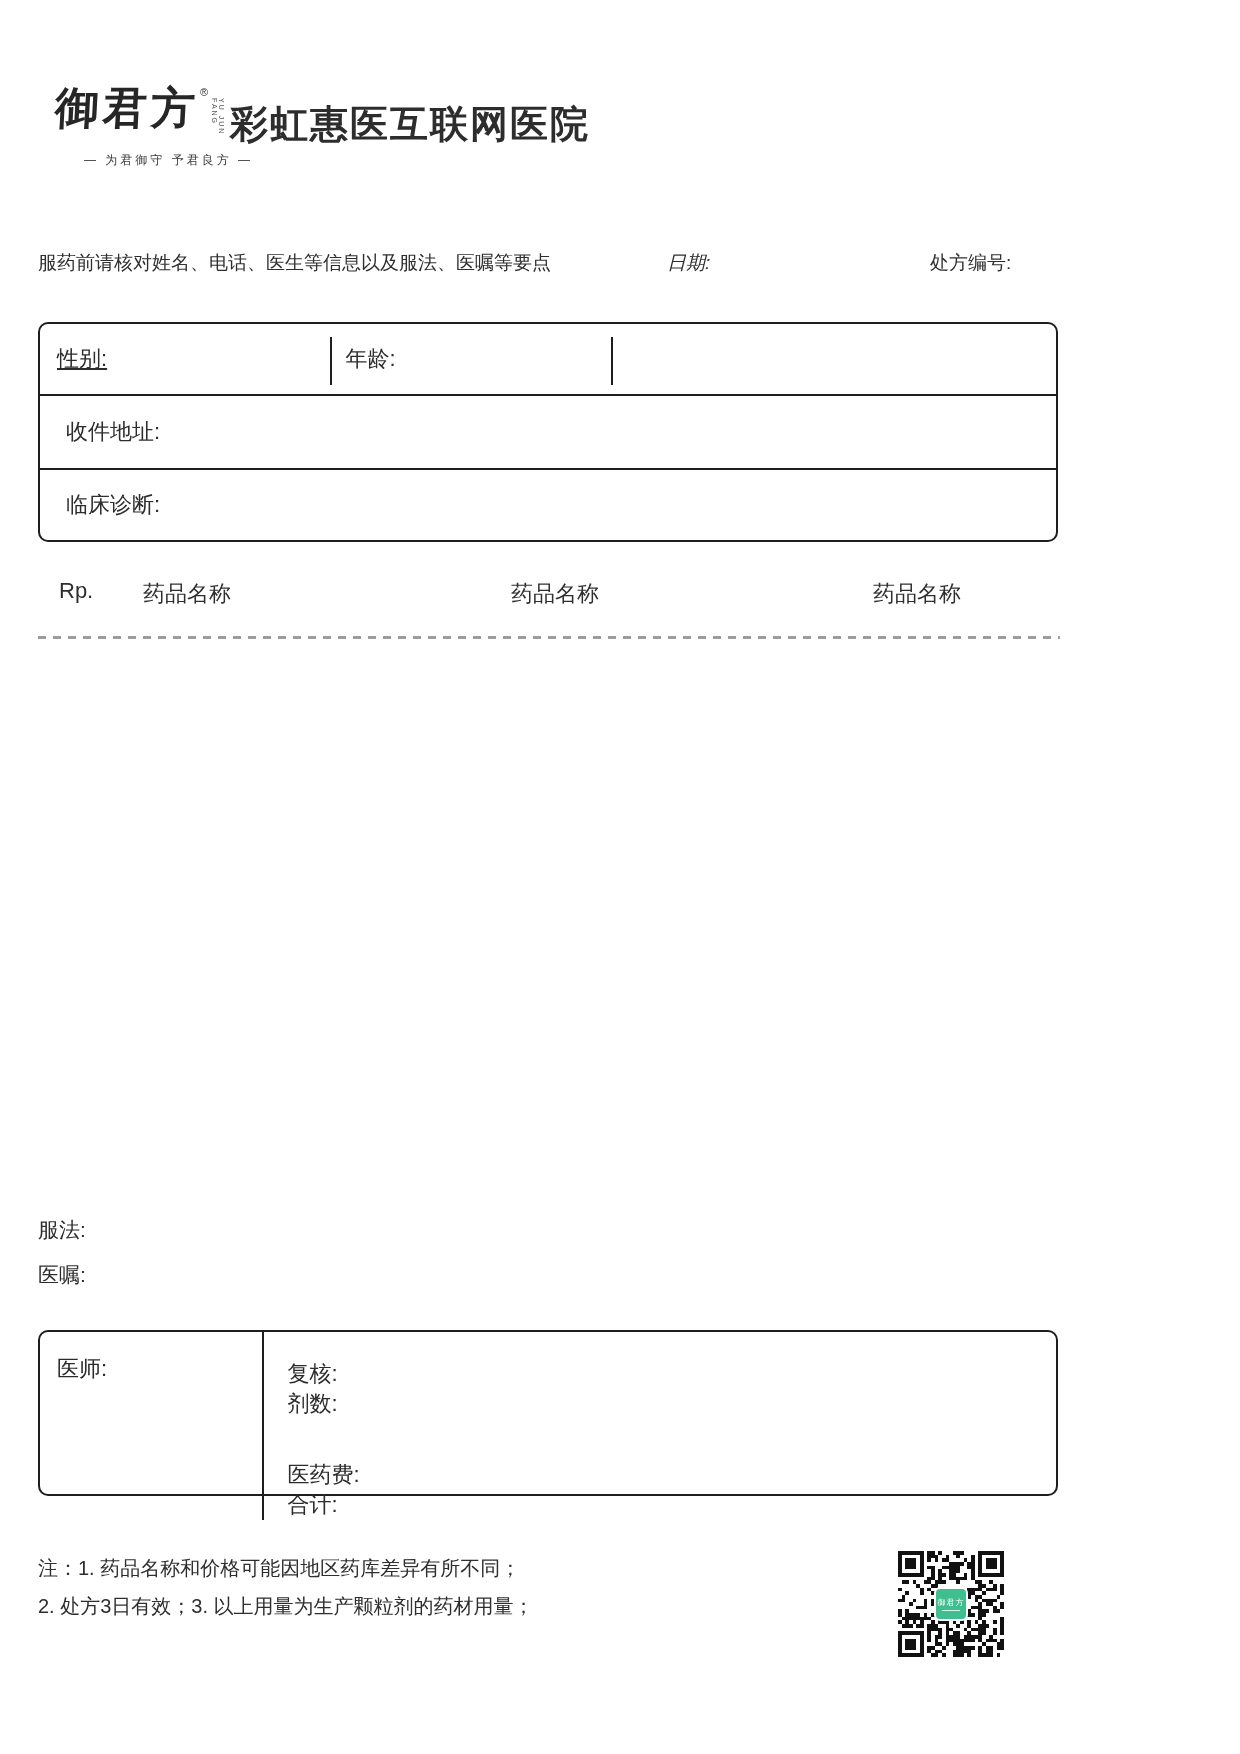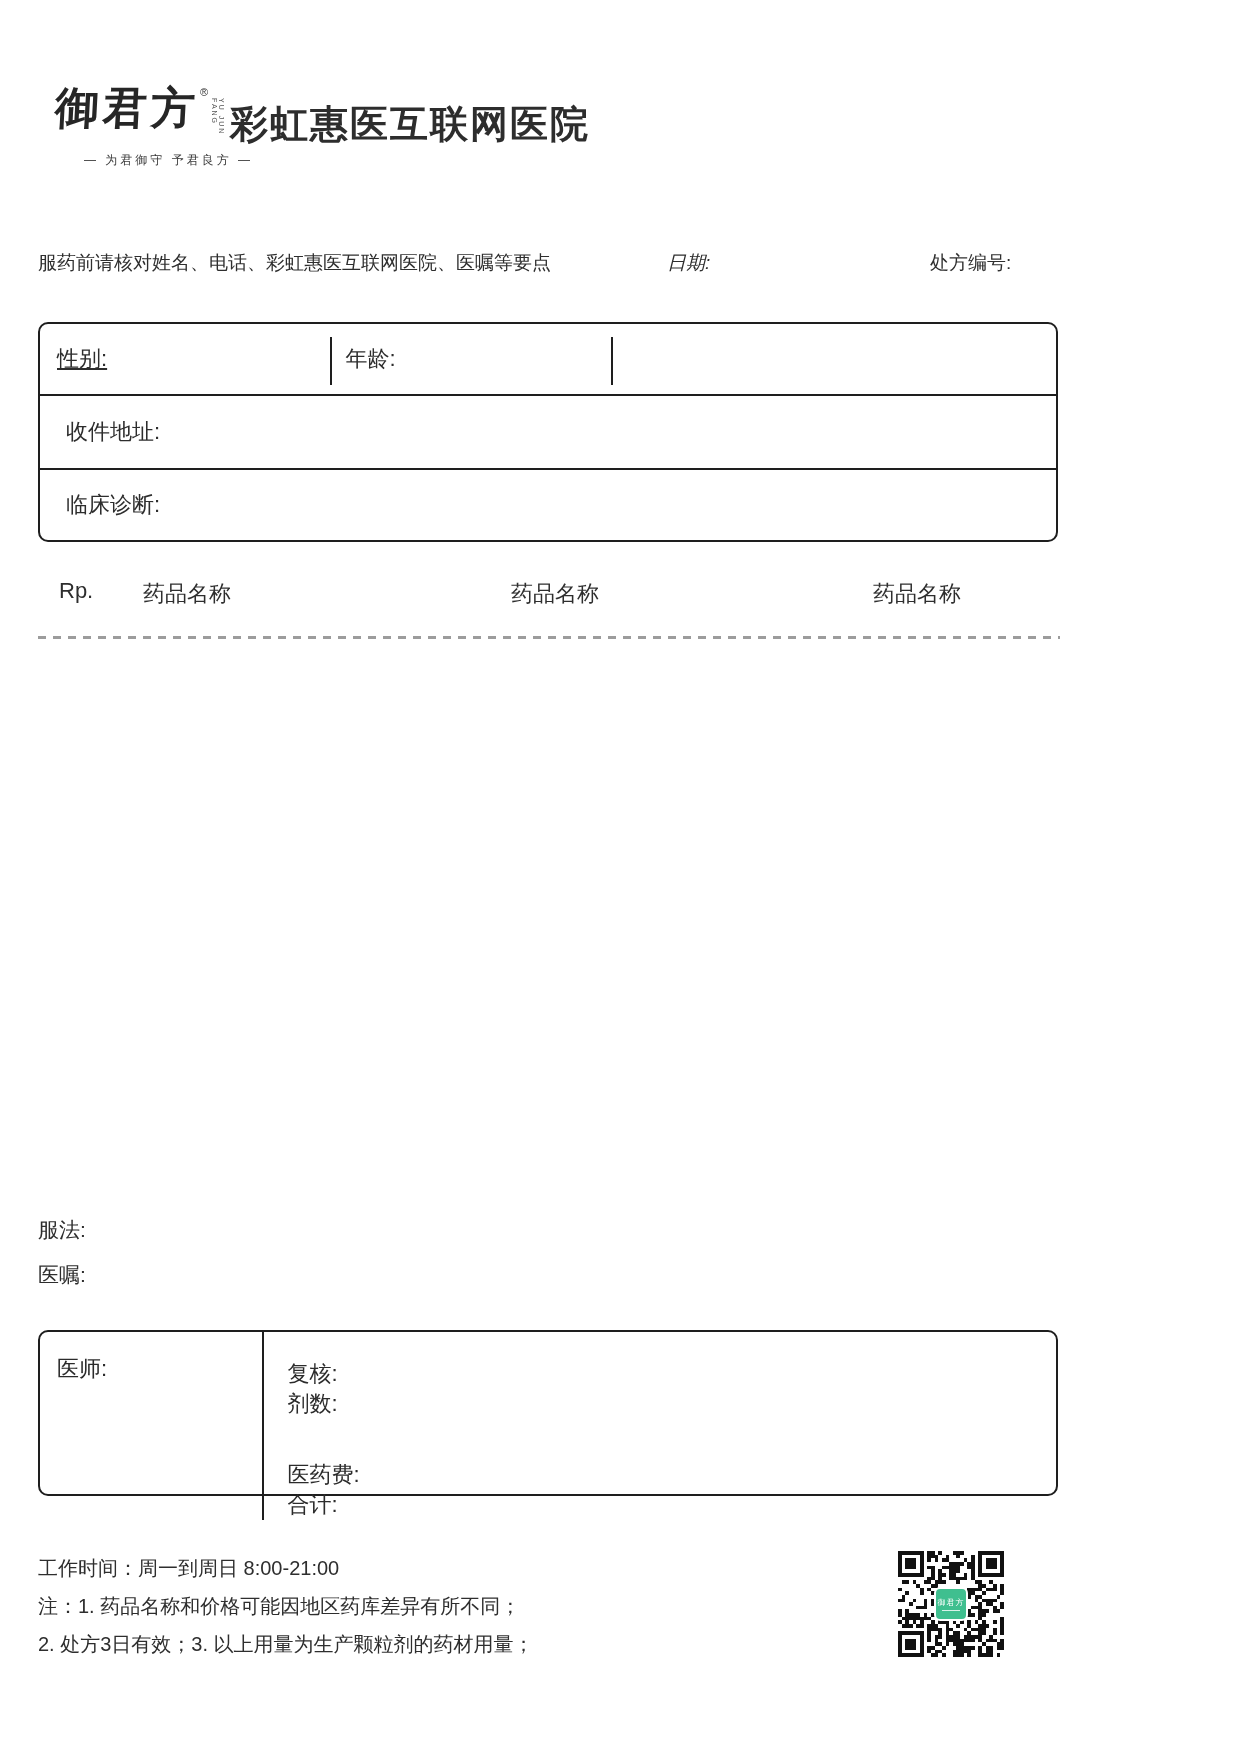--- a/index.html
+++ b/index.html
@@ -118,21 +118,21 @@
         <span class="logo-text">御君方</span>
         <span class="logo-reg">®</span>
         <span class="logo-vertical">YU JUN FANG</span>
       </div>
       <div class="logo-tagline">— 为君御守 予君良方 —</div>
     </div>
     <div class="hospital-title">彩虹惠医互联网医院</div>
   </div>
 
   <div class="notice-row">
-    <span class="notice-reminder">服药前请核对姓名、电话、彩虹惠医互联网医院、医嘱等要点</span>
+    <span class="notice-reminder">服药前请核对姓名、电话、医生等信息以及服法、医嘱等要点</span>
     <span class="notice-date">日期:</span>
     <span class="notice-rx">处方编号:</span>
   </div>
 
   <div class="patient-box">
     <div class="p-row p-row1">
       <div class="p-cell c2 sep">
         <span>性别:</span>
       </div>
       <div class="p-cell c3 sep">
@@ -173,21 +173,20 @@
         <span>剂数:</span>
       </div>
       <div class="sign-row">
         <span class="first">医药费:</span>
         <span>合计:</span>
       </div>
     </div>
   </div>
 
   <div class="footer-notes">
-    <div>工作时间：周一到周日 8:00-21:00</div>
     <div>注：1. 药品名称和价格可能因地区药库差异有所不同；</div>
     <div>2. 处方3日有效；3. 以上用量为生产颗粒剂的药材用量；</div>
   </div>
 
   <div class="qr-wrap">
     <svg id="qr-svg" viewBox="0 0 29 29" width="106" height="106" shape-rendering="crispEdges">
       <rect x="0" y="0" width="29" height="29" fill="#ffffff"></rect>
       <g fill="#111111">
 
         <rect x="0" y="0" width="7" height="7"></rect>

